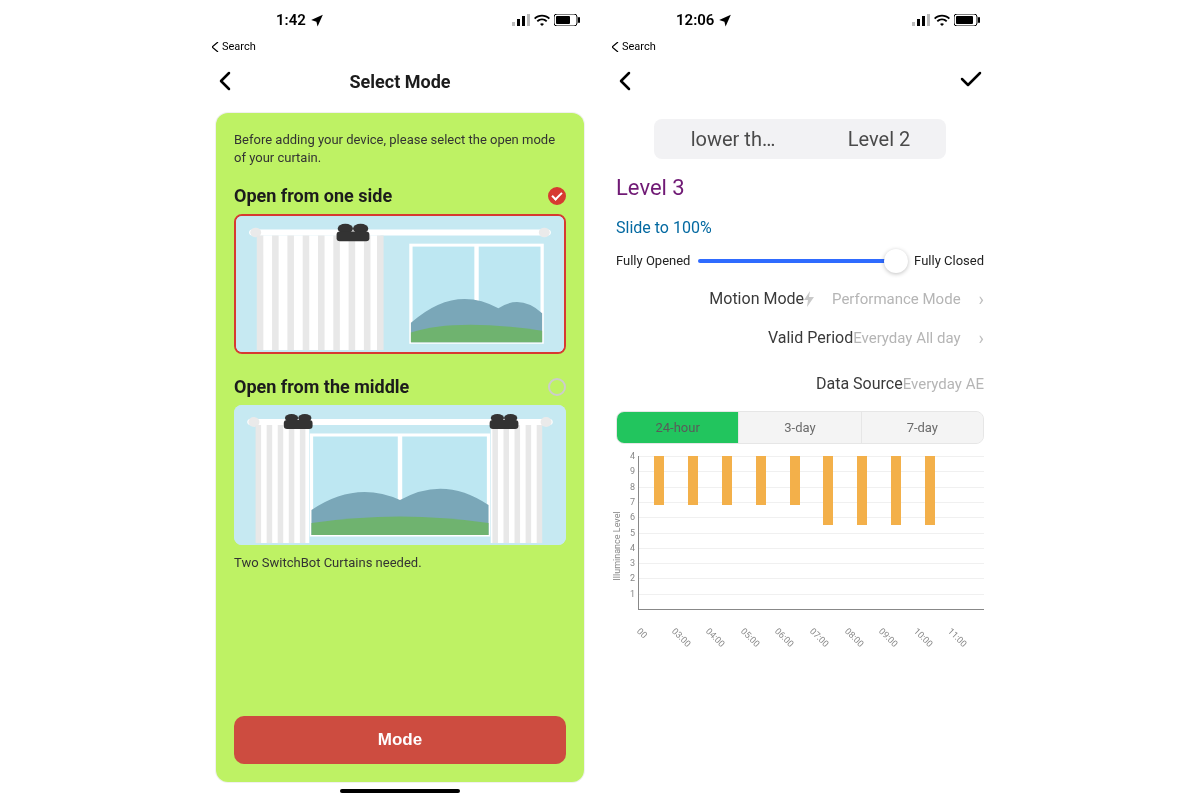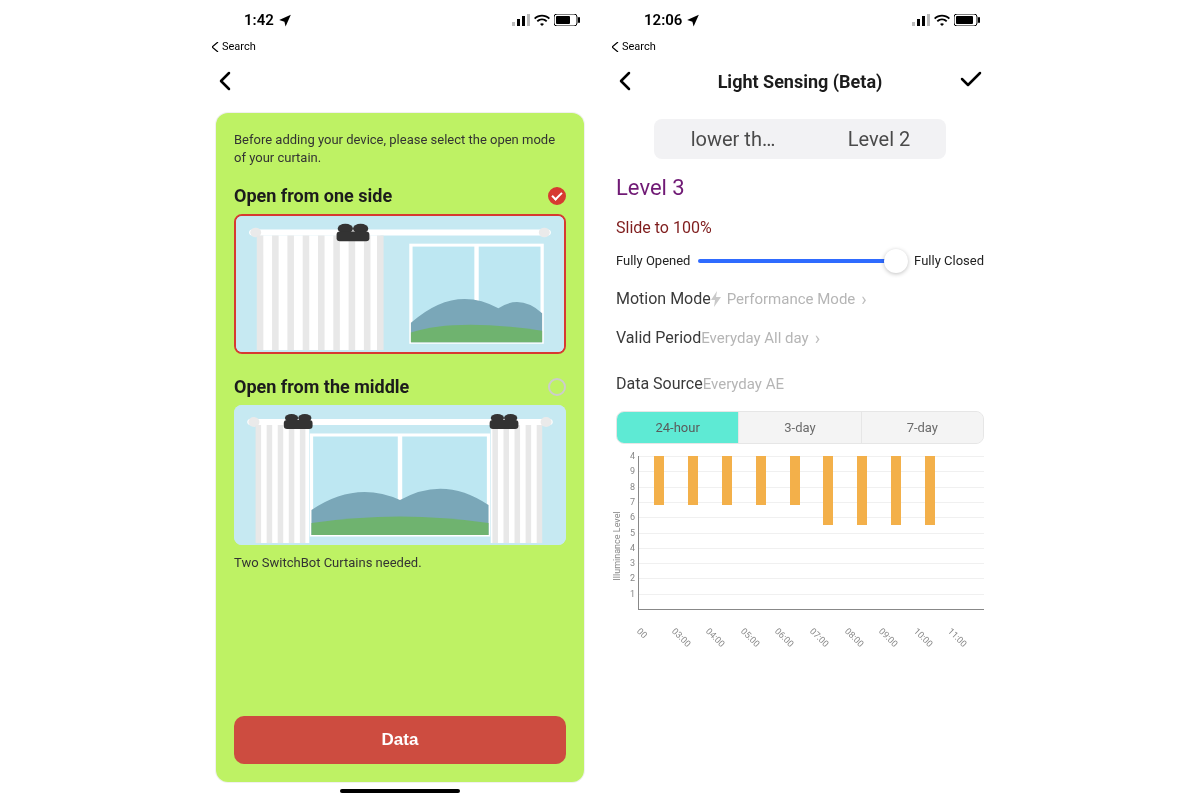--- a/index.html
+++ b/index.html
@@ -25,21 +25,21 @@
 
 .status-bar {
   height: 40px;
   display: flex;
   align-items: center;
   padding: 0 20px;
   font-size: 15px;
   font-weight: 600;
   color: #000;
 }
-.status-left { flex: 1; display: flex; align-items: center; gap: 4px; margin-left: 24px;}
+.status-left { flex: 1; display: flex; align-items: center; gap: 4px; margin-left: 56px;}
 .status-right { display: flex; align-items: center; gap: 4px; }
 .loc-arrow svg, .signal svg, .wifi svg, .battery svg { display:block; }
 
 .breadcrumb {
   font-size: 11px;
   color: #000;
   padding: 0 12px 4px;
   display:flex;
   align-items:center;
   gap:2px;
@@ -149,28 +149,28 @@
   height:40px;
   display:flex;
   align-items:center;
   font-size:20px;
   color:#4a4a4a;
 }
 .picker-left { flex:1; text-align:center; overflow:hidden; white-space:nowrap; text-overflow:ellipsis; padding:0 12px;}
 .picker-right { flex:1; text-align:center; }
 .picker-ghost { font-size:22px; color:#701a75; margin-bottom:18px;}
 
-.slider-title { font-size:16px; color:#7f1d1d; margin:10px 0 16px; }
+.slider-title { font-size:16px; color:#0369a1; margin:10px 0 16px; }
 .slider-row { display:flex; align-items:center; gap:8px; font-size:13px; color:#222; margin-bottom:20px;}
 .slider-track { flex:1; height:4px; background:#2f6bff; border-radius:2px; position:relative; }
 .slider-dot { width:24px; height:24px; border-radius:50%; background:#fff; box-shadow:0 1px 4px rgba(0,0,0,0.25); position:absolute; right:-2px; top:50%; transform:translate(0,-50%); }
 
-.setting-row { display:flex; align-items:center; justify-content:flex-start; margin:18px 0; font-size:16px; }
+.setting-row { display:flex; align-items:center; justify-content:flex-end; margin:18px 0; font-size:16px; }
 .setting-label { color:#3a3a3a; }
-.setting-value { color:#b5b5b5; display:flex; align-items:center; gap:6px; font-size:15px;}
+.setting-value { color:#b5b5b5; display:flex; align-items:center; gap:18px; font-size:15px;}
 .chev { color:#c0c0c0; font-size:18px; }
 .bolt svg { display:block; }
 
 .seg {
   display:flex;
   border:1px solid #e6e6e6;
   border-radius:8px;
   overflow:hidden;
   margin:10px 0 12px;
   background:#f4f4f4;
@@ -178,21 +178,21 @@
 .seg-item {
   flex:1;
   text-align:center;
   padding:8px 0;
   font-size:13px;
   color:#6b6b6b;
   background:#f4f4f4;
   border-right:1px solid #e6e6e6;
 }
 .seg-item:last-child { border-right:none; }
-.seg-item.active { background:#5eead4; color:#5a5a5a;text-align:center; }
+.seg-item.active { background:#22c55e; color:#5a5a5a;text-align:center; }
 
 .chart-wrap { position:relative; height:180px; margin:4px 0 2px; }
 .y-axis-label { position:absolute; left:-4px; top:50%; transform:translateY(-50%) rotate(180deg); writing-mode:vertical-rl; font-size:9px; color:#888; }
 .chart { position:absolute; left:22px; right:0; top:0; bottom:26px; border-left:1px solid #888; border-bottom:1px solid #888; }
 .grid-line { position:absolute; left:0; right:0; height:1px; background:#f0f0f0; }
 .y-tick { position:absolute; left:-18px; font-size:9px; color:#888; transform:translateY(-50%); text-align:right; width:14px;}
 .bars { position:absolute; left:0; right:0; top:0; bottom:0; display:flex; align-items:flex-end; padding:0 4px; gap:2px;}
 .bar-slot { flex:1; display:flex; flex-direction:column; align-items:center; height:100%; }
 .bar { width:10px; background:#f3b04a; }
 .x-labels { position:absolute; left:22px; right:0; bottom:0; display:flex; }
@@ -243,20 +243,21 @@
         <path d="M6 0L0 5l6 5" stroke="#000" stroke-width="1.2" fill="none"></path>
       </svg>
     <span>Search</span>
   </div>
   <div class="nav-row">
     <span class="nav-back">
       <svg width="14" height="20" viewBox="0 0 14 20">
           <path d="M11 2L3 10l8 8" stroke="#000" stroke-width="2.5" fill="none" stroke-linecap="round" stroke-linejoin="round"></path>
         </svg>
     </span>
+    <div class="nav-title">Select Mode</div>
   </div>
   <div class="content-card">
     <div class="intro">Before adding your device, please select the open mode of your curtain.</div>
 
     <div class="option-row">
       <span class="option-label">Open from one side</span>
       <span class="radio checked"></span>
     </div>
     <div class="illus-frame selected">
       <svg viewBox="0 0 300 140" preserveAspectRatio="none">
@@ -317,21 +318,21 @@
         </g>
         <g transform="translate(238,8)">
           <ellipse cx="0" cy="5" rx="6" ry="4" fill="#333"></ellipse>
             <ellipse cx="12" cy="5" rx="6" ry="4" fill="#333"></ellipse>
           <rect x="-7" y="7" width="26" height="9" rx="3" fill="#333"></rect>
         </g>
       </svg>
     </div>
     <div class="helper">Two SwitchBot Curtains needed.</div>
 
-    <button class="next-btn">Data</button>
+    <button class="next-btn">Mode</button>
   </div>
   <div class="home-ind"></div>
 </div>
 
 <div class="phone phone-right">
   <div class="status-bar">
     <div class="status-left">
       <span>12:06</span>
       <span class="loc-arrow">
         <svg width="14" height="14" viewBox="0 0 24 24">
@@ -367,21 +368,20 @@
         <path d="M6 0L0 5l6 5" stroke="#000" stroke-width="1.2" fill="none"></path>
       </svg>
     <span>Search</span>
   </div>
   <div class="nav-row">
     <span class="nav-back">
       <svg width="14" height="20" viewBox="0 0 14 20">
           <path d="M11 2L3 10l8 8" stroke="#000" stroke-width="2.5" fill="none" stroke-linecap="round" stroke-linejoin="round"></path>
         </svg>
     </span>
-    <div class="nav-title">Light Sensing (Beta)</div>
     <span class="nav-ok">
       <svg width="22" height="16" viewBox="0 0 22 16">
           <path d="M2 8l6 6L20 2" stroke="#000" stroke-width="2.5" fill="none" stroke-linecap="round" stroke-linejoin="round"></path>
         </svg>
     </span>
   </div>
 
   <div class="s2-body">
     <div class="picker">
       <div class="picker-left">lower th…</div>

